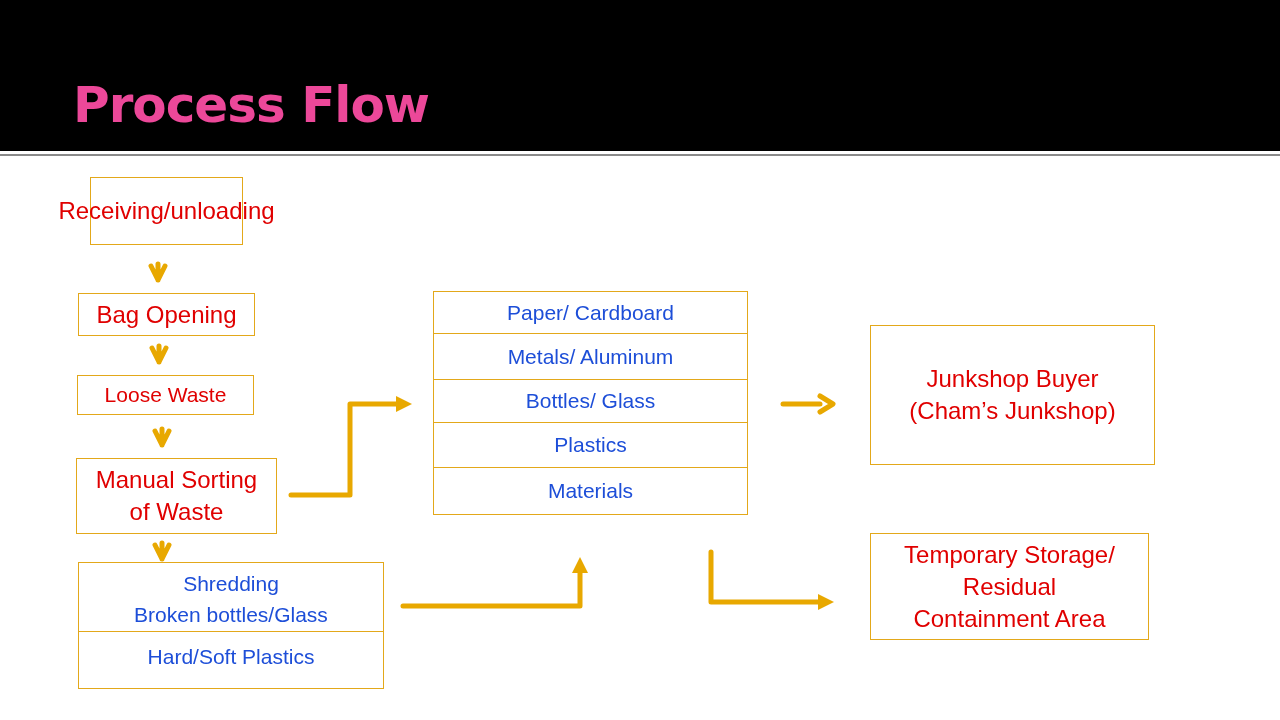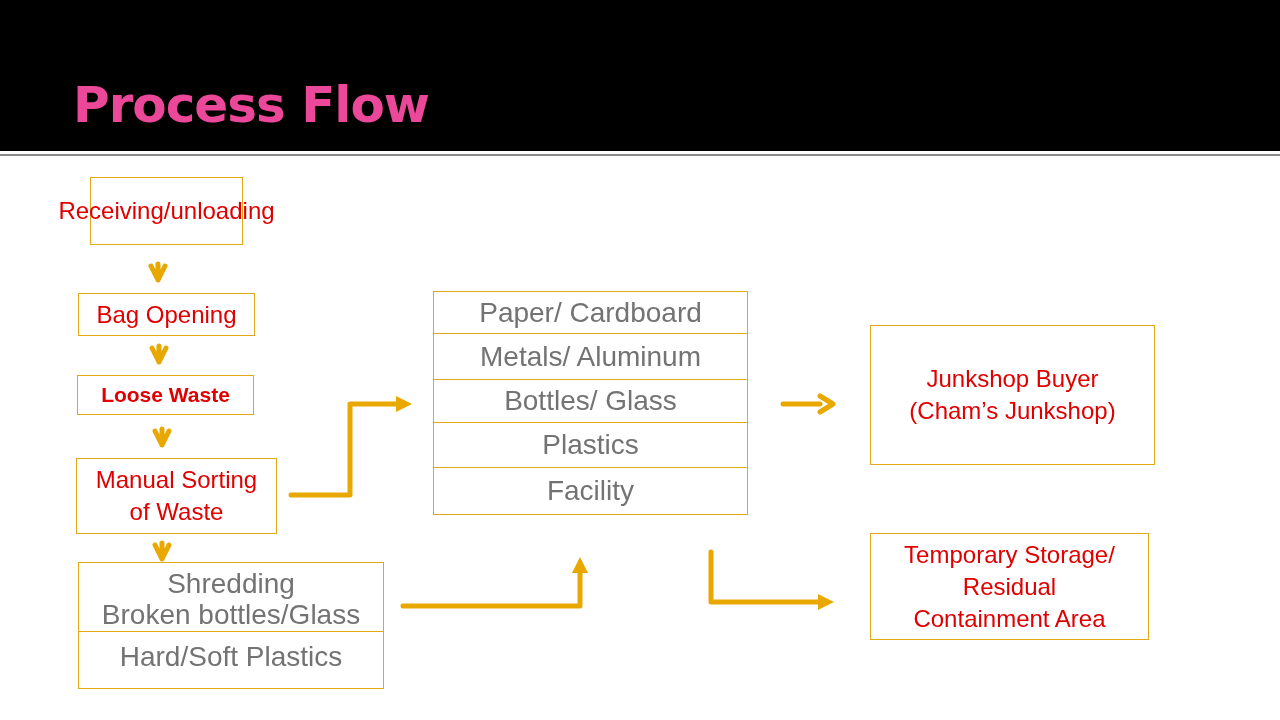--- a/index.html
+++ b/index.html
@@ -9,42 +9,42 @@
   .header-line { position:absolute; left:0; top:151px; width:1280px; height:3px; background:#ffffff;
                  border-bottom:2px solid #8a8a8a; }
   .subtitle { position:absolute; left:75px; top:26px; font-family:"DejaVu Sans", sans-serif;
               font-size:30px; color:#f5c400; letter-spacing:-0.5px; white-space:nowrap; }
   .title { position:absolute; left:73px; top:76px; font-family:"DejaVu Sans", sans-serif;
            font-size:50px; font-weight:bold; color:#ec4899; letter-spacing:-1px; white-space:nowrap; }
   .box { position:absolute; border:1px solid #e3a81a; box-sizing:border-box; color:#e00000;
          display:flex; align-items:center; justify-content:center; text-align:center;
          font-size:24px; line-height:32px; background:#fff; }
   .cell { position:absolute; left:0; width:100%; box-sizing:border-box; display:flex; align-items:center;
-          justify-content:center; color:#737373; font-size:28px; border-top:1px solid #e3a81a; text-align:center; }
+          justify-content:center; color:#1d4ed8; font-size:21px; border-top:1px solid #e3a81a; text-align:center; }
   .cell.first { border-top:none; }
   svg.arrows { position:absolute; left:0; top:0; }
 </style>
 </head>
 <body>
 
 <div class="header">
   <div class="title">Process Flow</div>
 </div>
 <div class="header-line"></div>
 
 <div class="box" style="left:78px; top:177px; width:153px; height:68px; flex-direction:row;margin-left:12px;">
   <span>Receiving/</span>
   <span>unloading</span>
 </div>
 
 <div class="box" style="left:78px; top:293px; width:177px; height:43px;">
   <span>Bag Opening</span>
 </div>
 
-<div class="box" style="left:77px; top:375px; width:177px; height:40px; font-size:21px;font-weight:bold;">
+<div class="box" style="left:77px; top:375px; width:177px; height:40px; font-size:21px;">
   <span>Loose Waste</span>
 </div>
 
 <div class="box" style="left:76px; top:458px; width:201px; height:76px; flex-direction:column;">
   <span>Manual Sorting</span>
   <span>of Waste</span>
 </div>
 
 <div class="box" style="left:78px; top:562px; width:306px; height:127px; display:block;text-decoration:underline;">
   <div class="cell first" style="top:0; height:68px; flex-direction:column; line-height:31px; padding-top:4px;">
@@ -63,21 +63,21 @@
   <div class="cell" style="top:41px; height:46px;">
     <span>Metals/ Aluminum</span>
   </div>
   <div class="cell" style="top:87px; height:43px;">
     <span>Bottles/ Glass</span>
   </div>
   <div class="cell" style="top:130px; height:45px;">
     <span>Plastics</span>
   </div>
   <div class="cell" style="top:175px; height:47px;">
-    <span>Facility</span>
+    <span>Materials</span>
   </div>
 </div>
 
 <div class="box" style="left:870px; top:325px; width:285px; height:140px; flex-direction:column;">
   <span>Junkshop Buyer</span>
   <span>(Cham’s Junkshop)</span>
 </div>
 
 <div class="box" style="left:870px; top:533px; width:279px; height:107px; flex-direction:column;">
   <span>Temporary Storage/</span>

